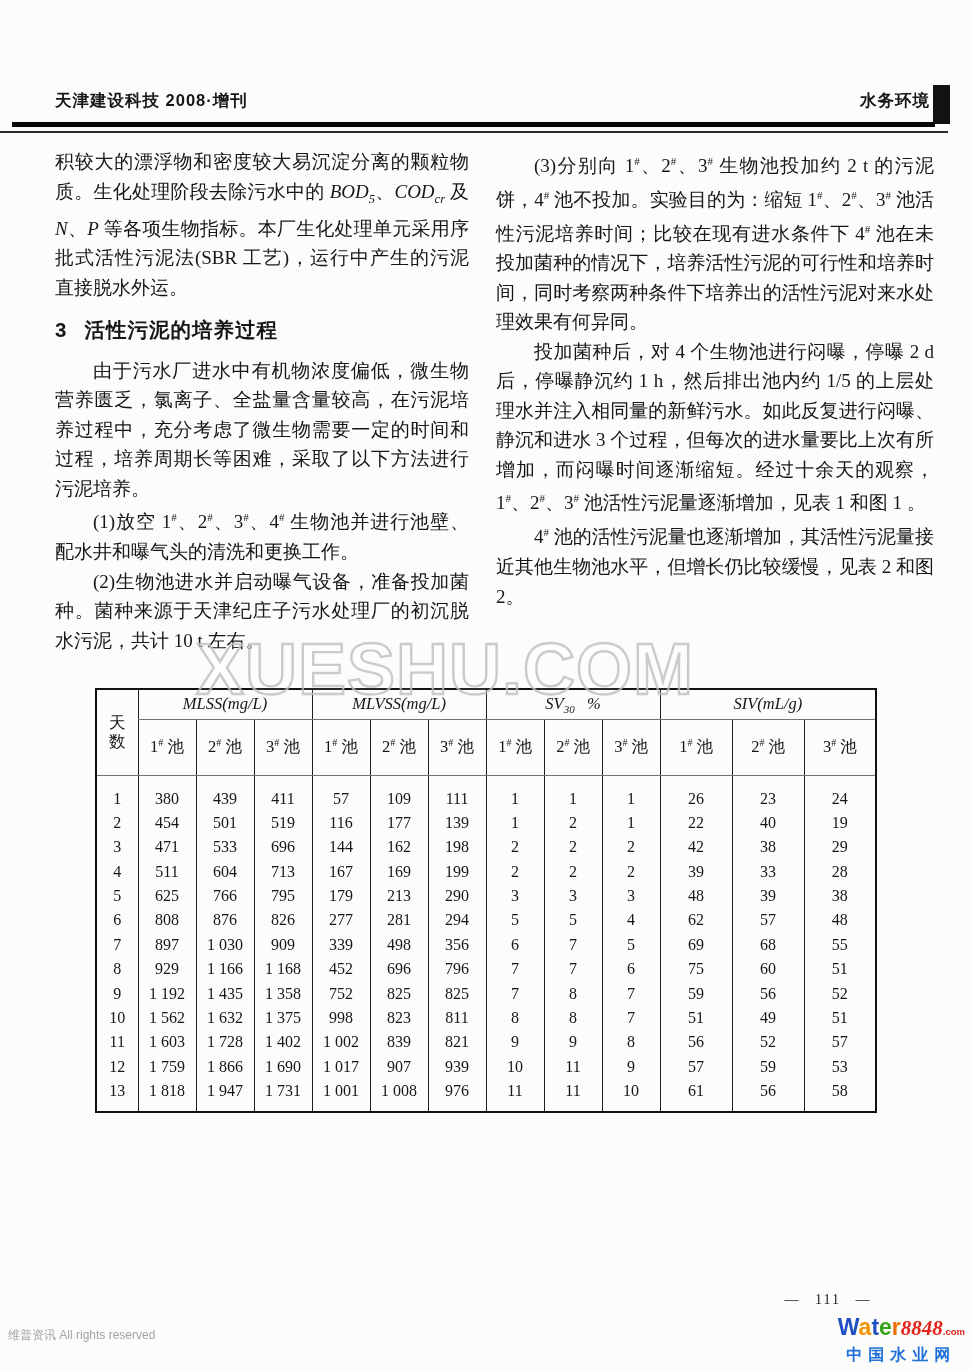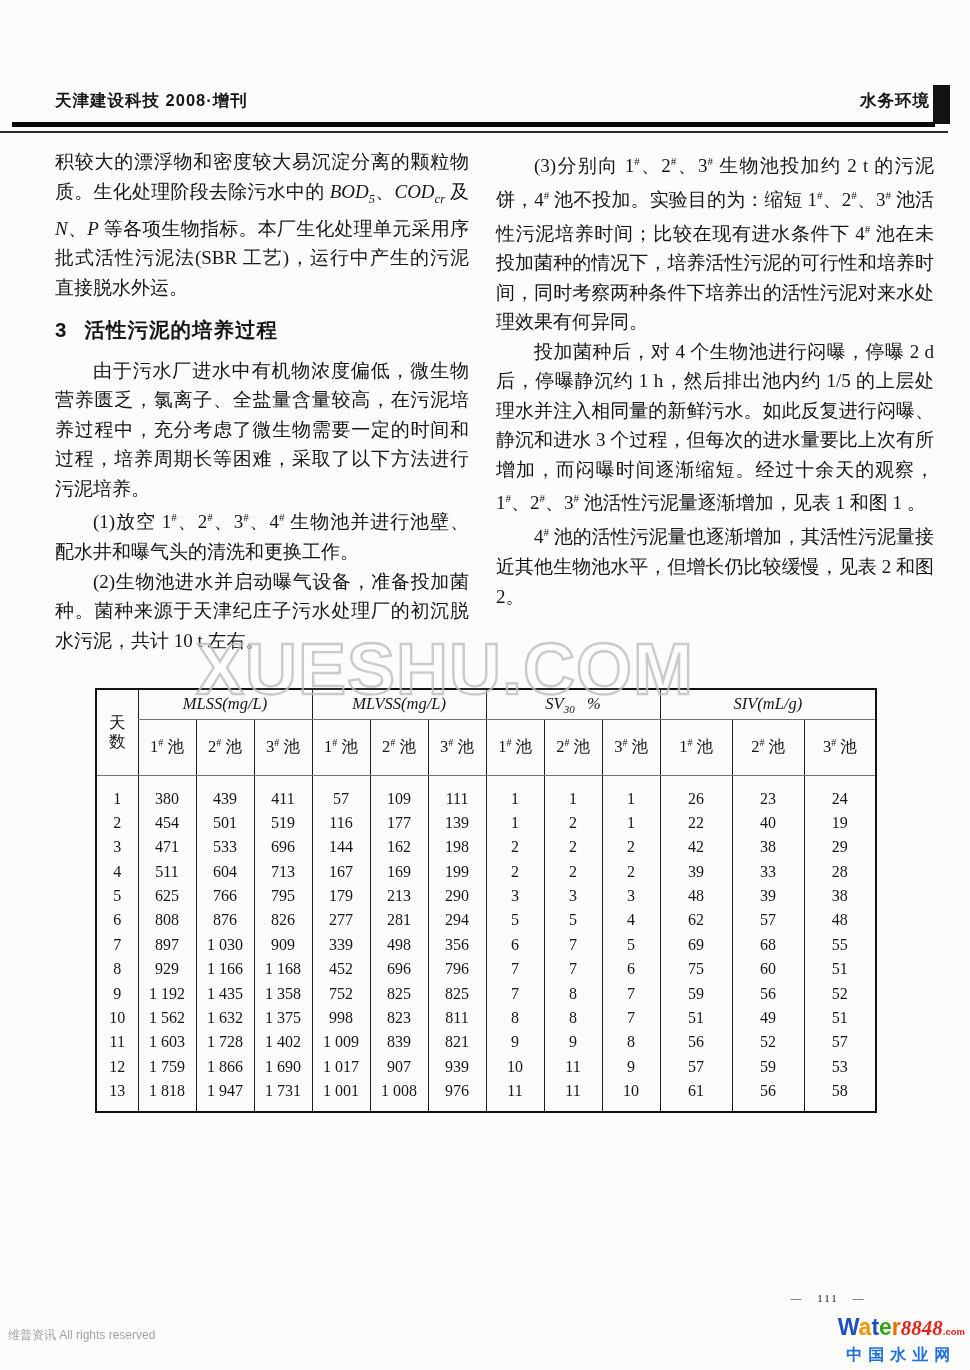--- a/index.html
+++ b/index.html
@@ -62,21 +62,21 @@
   .grp-th sub { font-size:11px; }
   .grp-th .unit { white-space:pre; }
   .pool-th { height:56px; font-size:16.5px; }
   .pool-th sup { font-size:10px; }
   .tbl tbody td { border-top:none; border-bottom:none; padding:3.2px 0; }
   .tbl tbody tr.first-row td { padding-top:14px; }
   .tbl tbody tr.last-row td  { padding-bottom:11px; }
   
   .page-num {
     position:absolute; left:768px; top:1292px; width:120px; text-align:center;
-    font-size:11px; letter-spacing:2px; word-spacing:9px;
+    font-size:14px; letter-spacing:2px; word-spacing:9px;
   }
   .copyright {
     position:absolute; left:8px; top:1327px;
     font-family:"Liberation Sans","DejaVu Sans",sans-serif;
     font-size:12px; color:#a3a3a3;
   }
   .logo { position:absolute; right:5px; top:1315px; text-align:center;
     font-family:"Liberation Sans","DejaVu Sans",sans-serif; }
   .logo-top { font-size:23px; line-height:24px; font-weight:bold; white-space:nowrap; }
   #logo-word span { font-weight:bold; }
@@ -307,21 +307,21 @@
           <td>7</td>
           <td>51</td>
           <td>49</td>
           <td>51</td>
         </tr>
         <tr>
           <td>11</td>
           <td>1 603</td>
           <td>1 728</td>
           <td>1 402</td>
-          <td>1 009</td>
+          <td>1 002</td>
           <td>839</td>
           <td>821</td>
           <td>9</td>
           <td>9</td>
           <td>8</td>
           <td>56</td>
           <td>52</td>
           <td>57</td>
         </tr>
         <tr>

